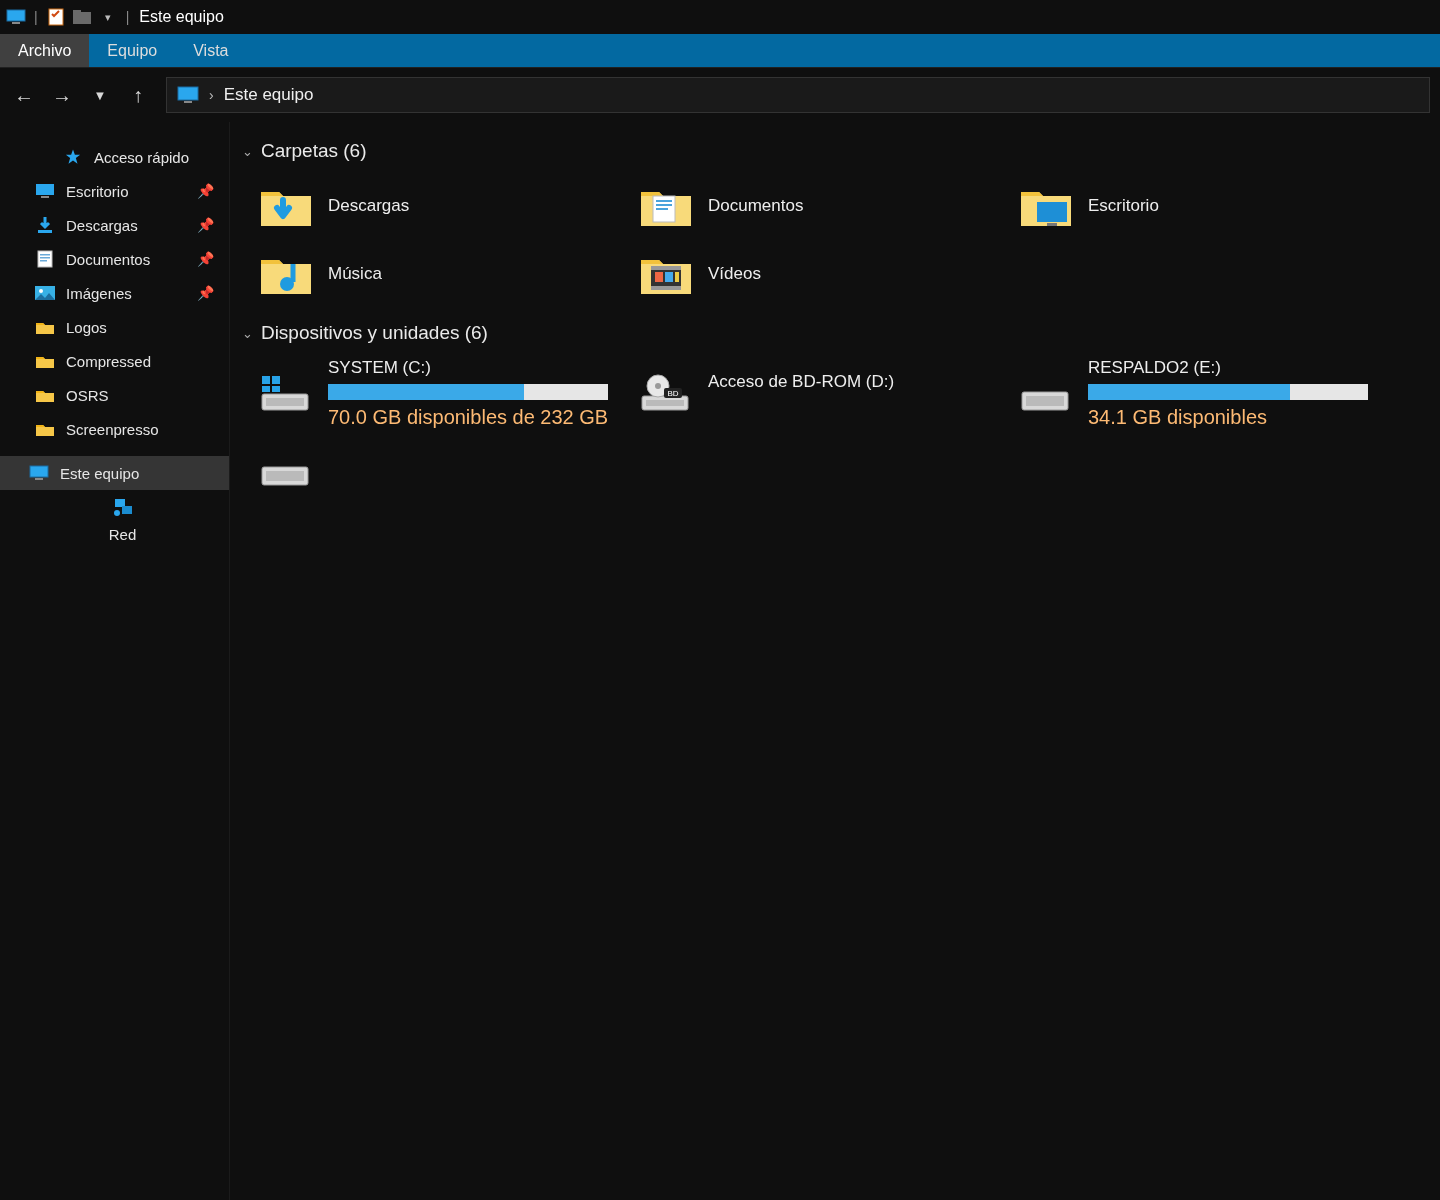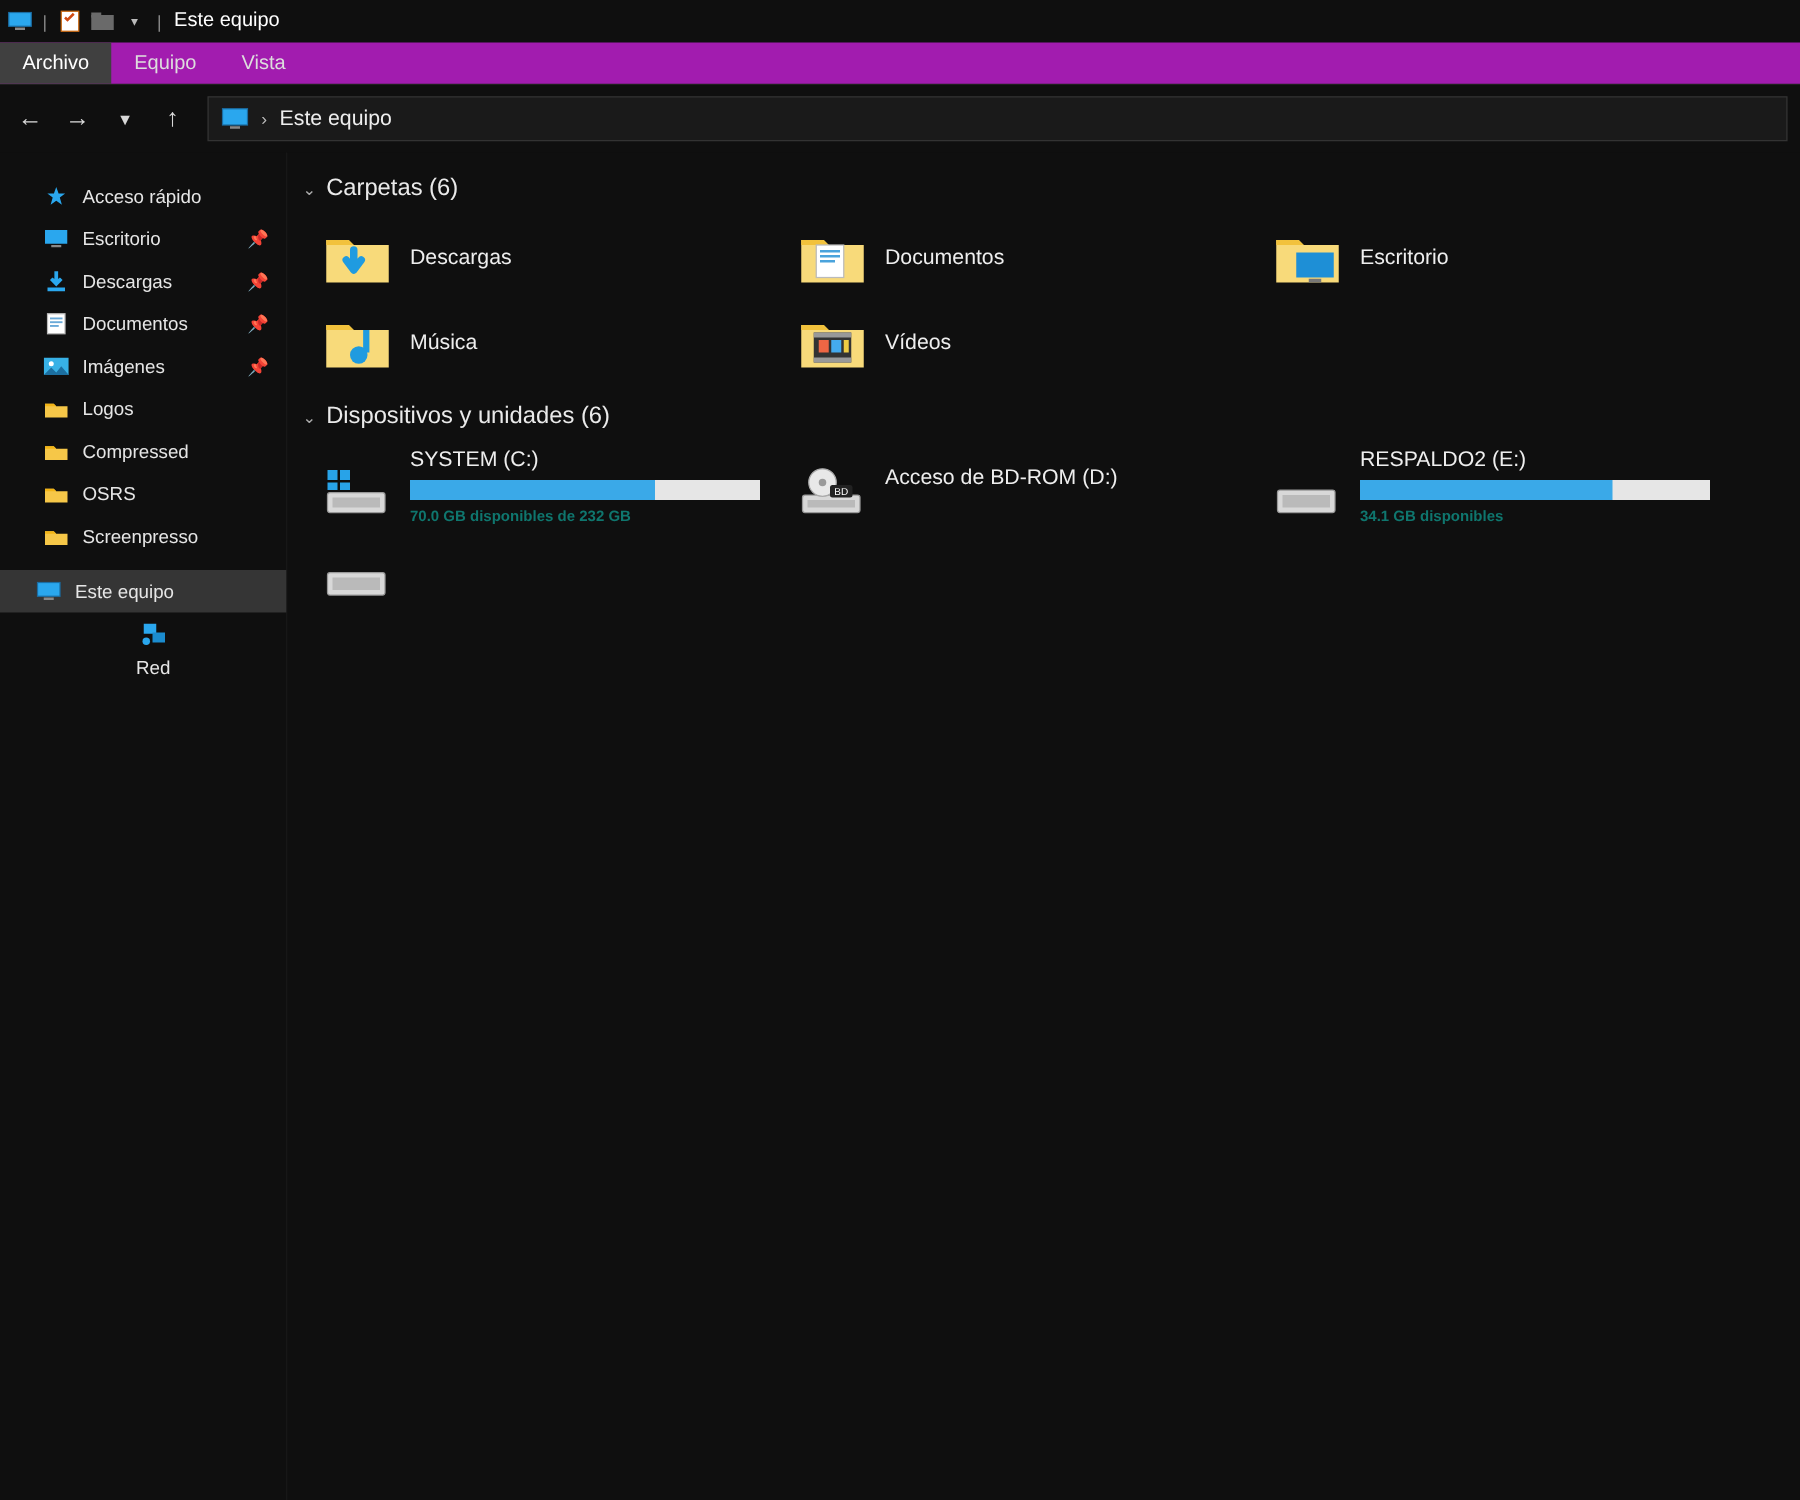--- a/index.html
+++ b/index.html
@@ -24,21 +24,21 @@
   }
   .tb-icon { width:20px; height:20px; display:flex; align-items:center; justify-content:center; }
   .tb-sep { color:#888; font-size:14px; padding:0 2px; }
   .tb-title { color:#fff; font-size:16px; padding-left:2px; }
 
   
   .ribbon {
     height: 34px;
     display:flex;
     align-items:stretch;
-    background:#a21caf;
+    background:#0369a1;
     border-bottom:1px solid #202020;
   }
   .ribbon .tab {
     padding:0 18px;
     display:flex;
     align-items:center;
     color:#ddd;
     font-size:16px;
     cursor:pointer;
   }
@@ -86,21 +86,21 @@
     height:34px;
     display:flex;
     align-items:center;
     gap:10px;
     padding-left:34px;
     padding-right:12px;
     color:#e6e6e6;
     cursor:pointer;
     position:relative;
   }
-  .side-item.header { font-weight:400; }
+  .side-item.header { font-weight:400;margin-left:28px; }
   .side-item.selected { background:#353535; }
   .side-item .pin {
     position:absolute; right:14px;
     color:#888; font-size:14px;
   }
   .side-icon { width:22px; height:22px; display:flex; align-items:center; justify-content:center; }
 
   
   .main {
     flex:1;
@@ -137,21 +137,21 @@
   .drive-item {
     width:370px;
     display:flex; align-items:flex-start; gap:14px;
     cursor:pointer;
   }
   .drive-thumb { width:56px; height:48px; display:flex; align-items:center; justify-content:flex-start; margin-top:12px; }
   .drive-info { flex:1; display:flex; flex-direction:column; gap:6px; }
   .drive-name { color:#eee; font-size:17px; }
   .drive-bar { width:280px; height:16px; background:#e6e6e6; position:relative; }
   .drive-bar .fill { position:absolute; left:0; top:0; bottom:0; background:#3aa9e8; }
-  .drive-free { color:#0f766e; font-size:12px;font-weight:bold; }
+  .drive-free { color:#fdba74; font-size:20px; }
 
   
   svg { display:block; }
 </style>
 </head>
 <body>
 
 <div class="titlebar">
   <span class="tb-icon">
     <svg width="20" height="16" viewBox="0 0 20 16">

